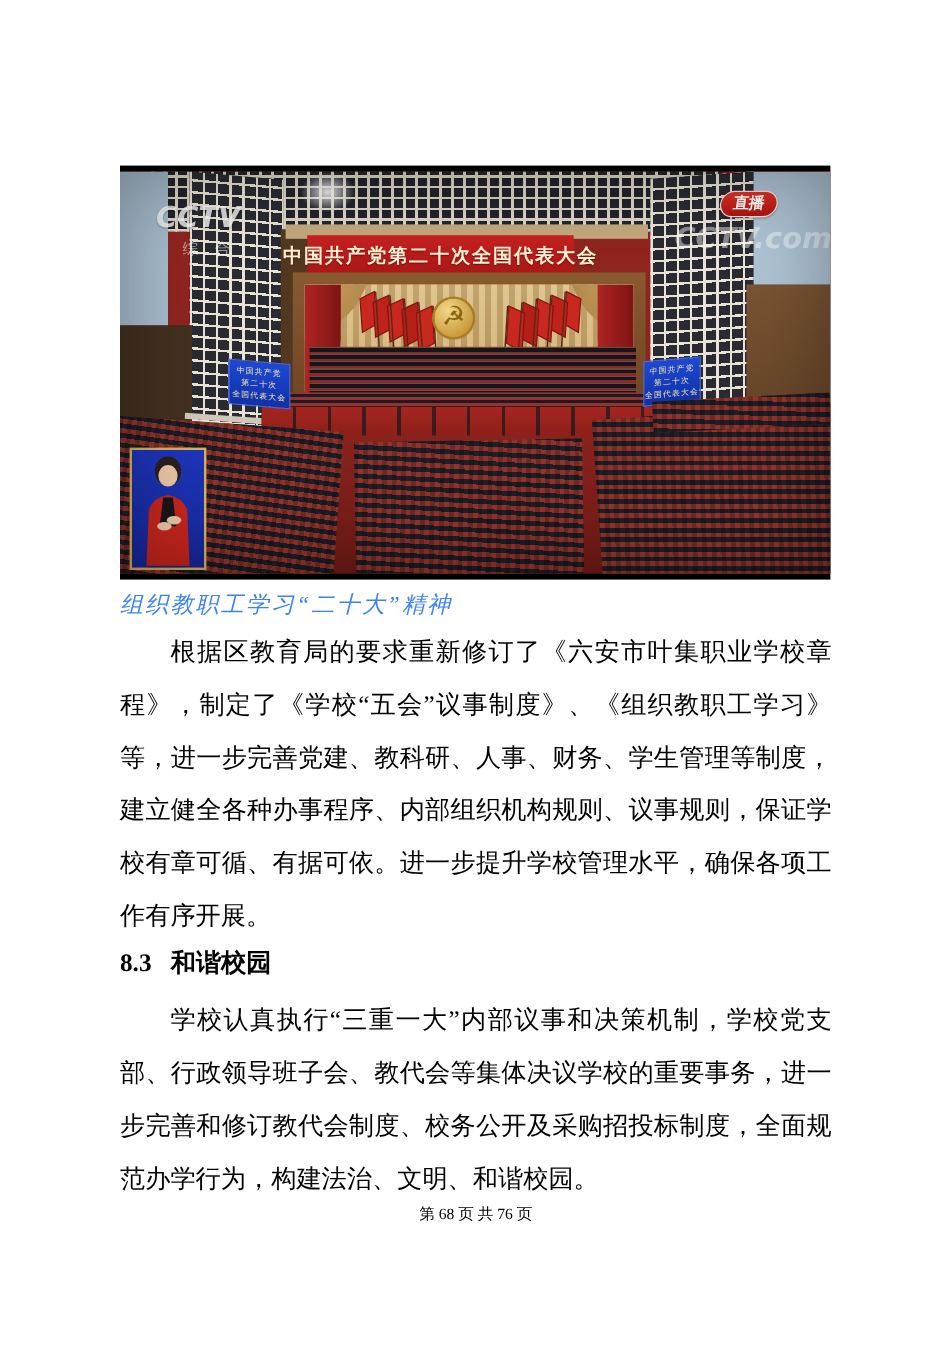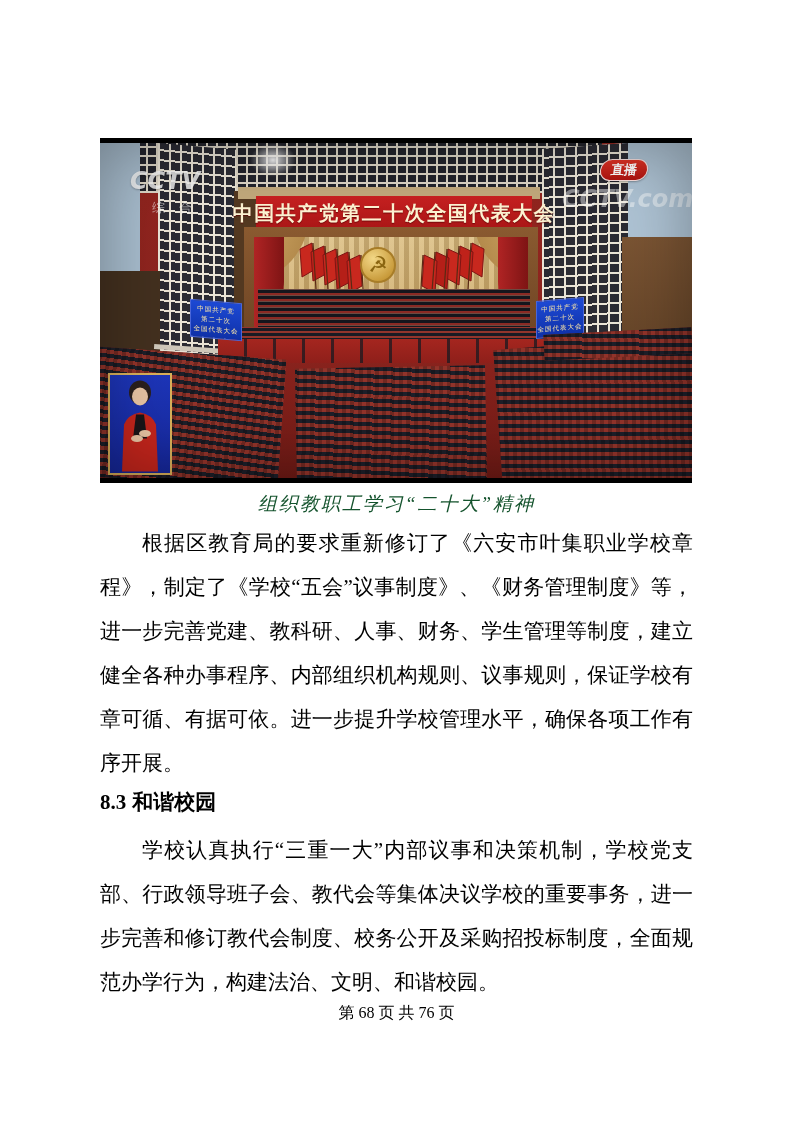--- a/index.html
+++ b/index.html
@@ -42,24 +42,24 @@
 
   .wall-brown-left  { position:absolute; left:0; top:128px; width:60px; height:105px; background:#43301f; }
   .wall-brown-midl  { position:absolute; left:134px; top:48px; width:26px; height:150px; background:#533820; }
   .wall-brown-right { position:absolute; left:522px; top:94px; width:70px; height:150px;
     background:linear-gradient(180deg,#7a5433,#5e3f24); }
   .rail-left { position:absolute; left:54px; top:204px; width:86px; height:5px; background:#cfc8ba; transform:rotate(4deg); }
 
   .wall-above { position:absolute; left:138px; top:44px; width:302px; height:12px; background:#c2a97c; }
 
   
-  .banner { position:absolute; left:156px; top:53px; width:276px; height:34px;
+  .banner { position:absolute; left:156px; top:53px; width:222px; height:34px;
     background:linear-gradient(180deg,#c92121,#a81616);
     display:flex; align-items:center; justify-content:center;
-    color:#fdf3d2; font-weight:bold; font-size:20px; letter-spacing:1.5px;
+    color:#fdf3d2; font-weight:bold; font-size:16px; letter-spacing:1.5px;
     font-family:"DejaVu Sans",sans-serif; text-shadow:0 1px 1px rgba(90,0,0,.7); white-space:nowrap; }
 
   
   .arch { position:absolute; left:144px; top:84px; width:294px; height:112px;
     background:linear-gradient(180deg,#8a5a30,#6e4424); }
   .opening { position:absolute; left:154px; top:94px; width:274px; height:100px;
     background:
       repeating-linear-gradient(90deg, rgba(120,90,40,.25) 0 5px, rgba(255,240,200,.18) 5px 10px),
       linear-gradient(180deg,#d9bd85 0%,#cfae72 55%,#b8945a 100%); overflow:hidden; }
   .swag { position:absolute; top:-18px; width:74px; height:66px; background:radial-gradient(ellipse at top, #c79f5e, #a97f42); }
@@ -119,31 +119,31 @@
   .live-badge { position:absolute; left:500px; top:16px; height:22px; padding:0 10px;
     background:linear-gradient(180deg,#e03326,#b01410); border:1px solid rgba(255,255,255,.85);
     border-radius:11px; color:#fff; font-family:"DejaVu Sans",sans-serif; font-weight:bold;
     font-size:13px; line-height:20px; transform:skewX(-8deg); box-shadow:0 1px 2px rgba(0,0,0,.3); }
   .wm-site { position:absolute; left:462px; top:42px; color:rgba(255,255,255,.45);
     font-family:"DejaVu Sans",sans-serif; font-weight:bold; font-style:italic; font-size:24px; }
 
   .vignette { position:absolute; inset:0; box-shadow:inset 0 0 70px rgba(0,0,0,.35); pointer-events:none; }
 
   
-  .caption { position:absolute; left:100px; top:491px; width:593px; text-align:center;
-    font-size:19px; font-style:italic; letter-spacing:2px; color:#14532d; }
+  .caption { position:absolute; left:100px; top:491px; width:593px; text-align:left;
+    font-size:19px; font-style:italic; letter-spacing:2px; color:#3b82f6; }
   .para { position:absolute; left:100px; width:593px; font-size:21px; line-height:44px;
     text-align:justify; text-justify:inter-ideograph; text-indent:2em; color:#000; }
   .para-1 { top:521px; }
   .heading { position:absolute; left:100px; top:785px; width:593px;
     font-size:21px; font-weight:bold; line-height:34px; color:#000; }
-  .heading .num { font-family:"Liberation Serif",serif; margin-right:6px; }
+  .heading .num { font-family:"Liberation Serif",serif; margin-right:16px; }
   .para-2 { top:828px; }
   .footer { position:absolute; left:100px; top:1003px; width:593px; text-align:center;
-    font-size:16px; color:#000; }
+    font-size:13px; color:#000; }
 </style>
 </head>
 <body>
 
 <div class="page">
 
   <div class="photo">
     <div class="scene">
       <div class="ceiling"></div>
       <div class="glare"></div>
@@ -241,21 +241,21 @@
       <div class="wm-channel">综合</div>
       <div class="live-badge">直播</div>
       <div class="wm-site">CCTV.com</div>
 
       <div class="vignette"></div>
     </div>
   </div>
 
   <div class="caption">组织教职工学习“二十大”精神</div>
 
-  <div class="para para-1">根据区教育局的要求重新修订了《六安市叶集职业学校章程》，制定了《学校“五会”议事制度》、《财务管理制度》等，进一步完善党建、教科研、人事、财务、学生管理等制度，建立健全各种办事程序、内部组织机构规则、议事规则，保证学校有章可循、有据可依。进一步提升学校管理水平，确保各项工作有序开展。</div>
+  <div class="para para-1">根据区教育局的要求重新修订了《六安市叶集职业学校章程》，制定了《学校“五会”议事制度》、《组织教职工学习》等，进一步完善党建、教科研、人事、财务、学生管理等制度，建立健全各种办事程序、内部组织机构规则、议事规则，保证学校有章可循、有据可依。进一步提升学校管理水平，确保各项工作有序开展。</div>
 
   <div class="heading">
     <span class="num">8.3</span><span>和谐校园</span>
   </div>
 
   <div class="para para-2">学校认真执行“三重一大”内部议事和决策机制，学校党支部、行政领导班子会、教代会等集体决议学校的重要事务，进一步完善和修订教代会制度、校务公开及采购招投标制度，全面规范办学行为，构建法治、文明、和谐校园。</div>
 
   <div class="footer">第 68 页 共 76 页</div>
 
 </div>

